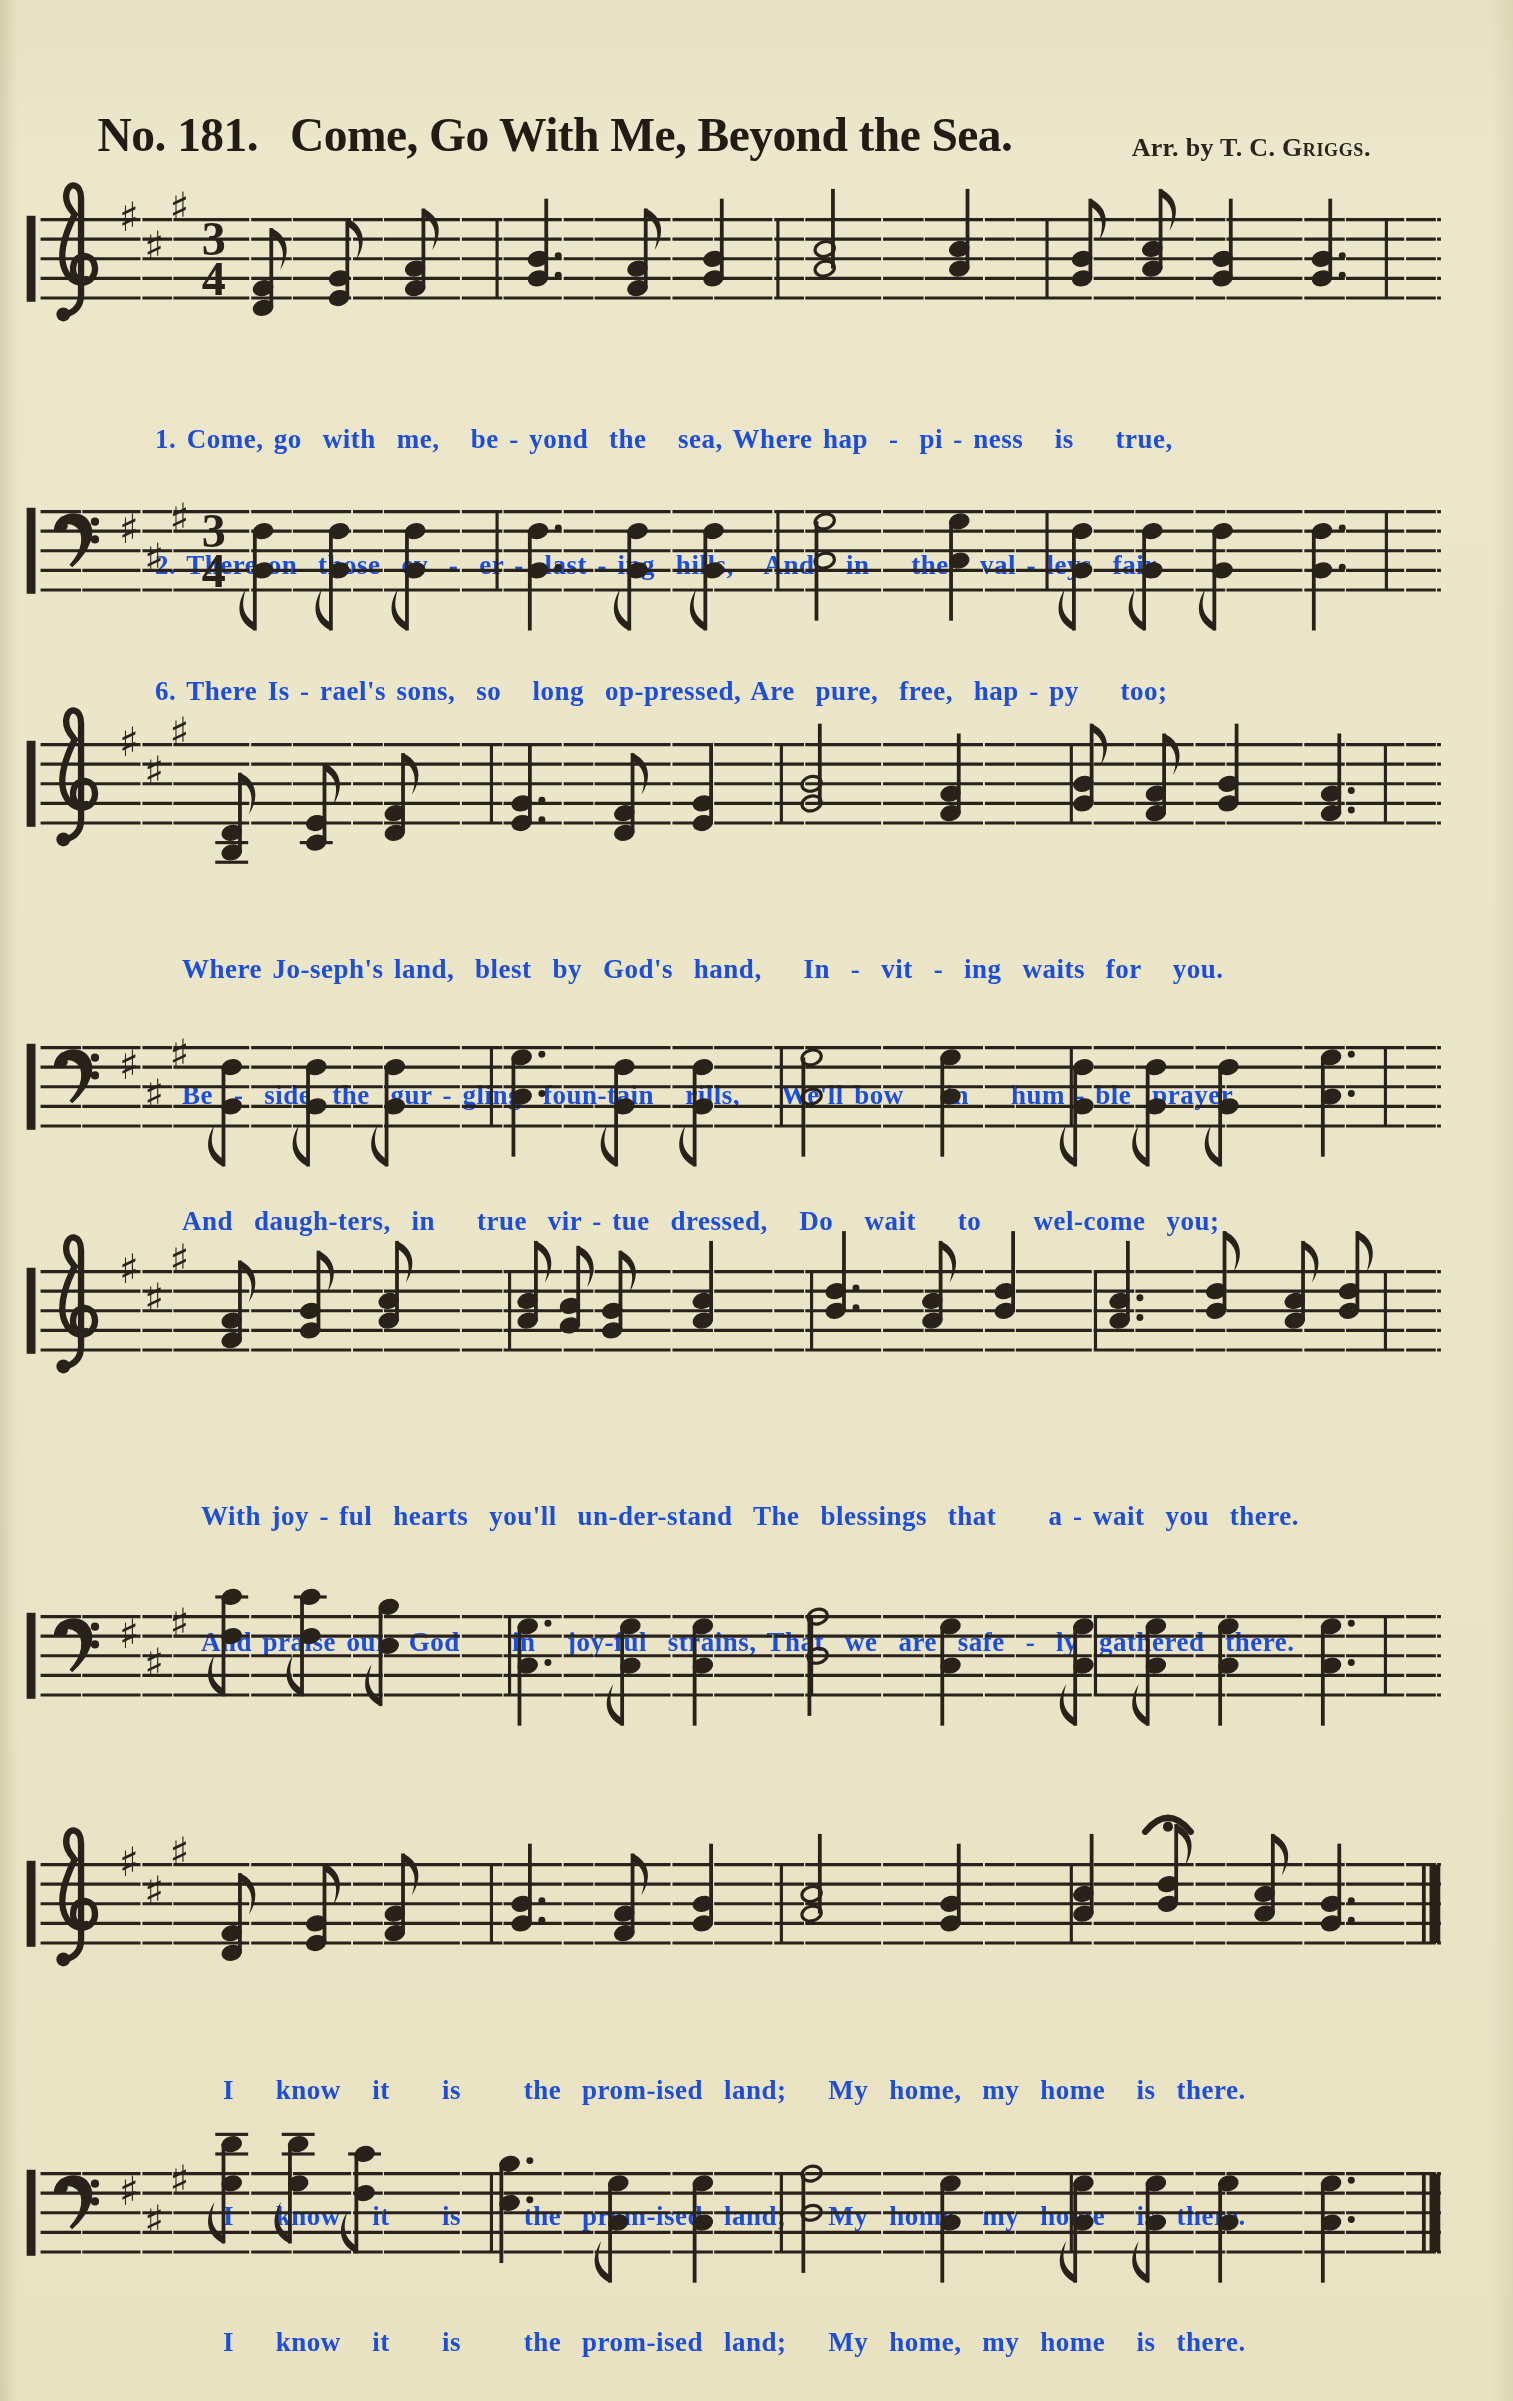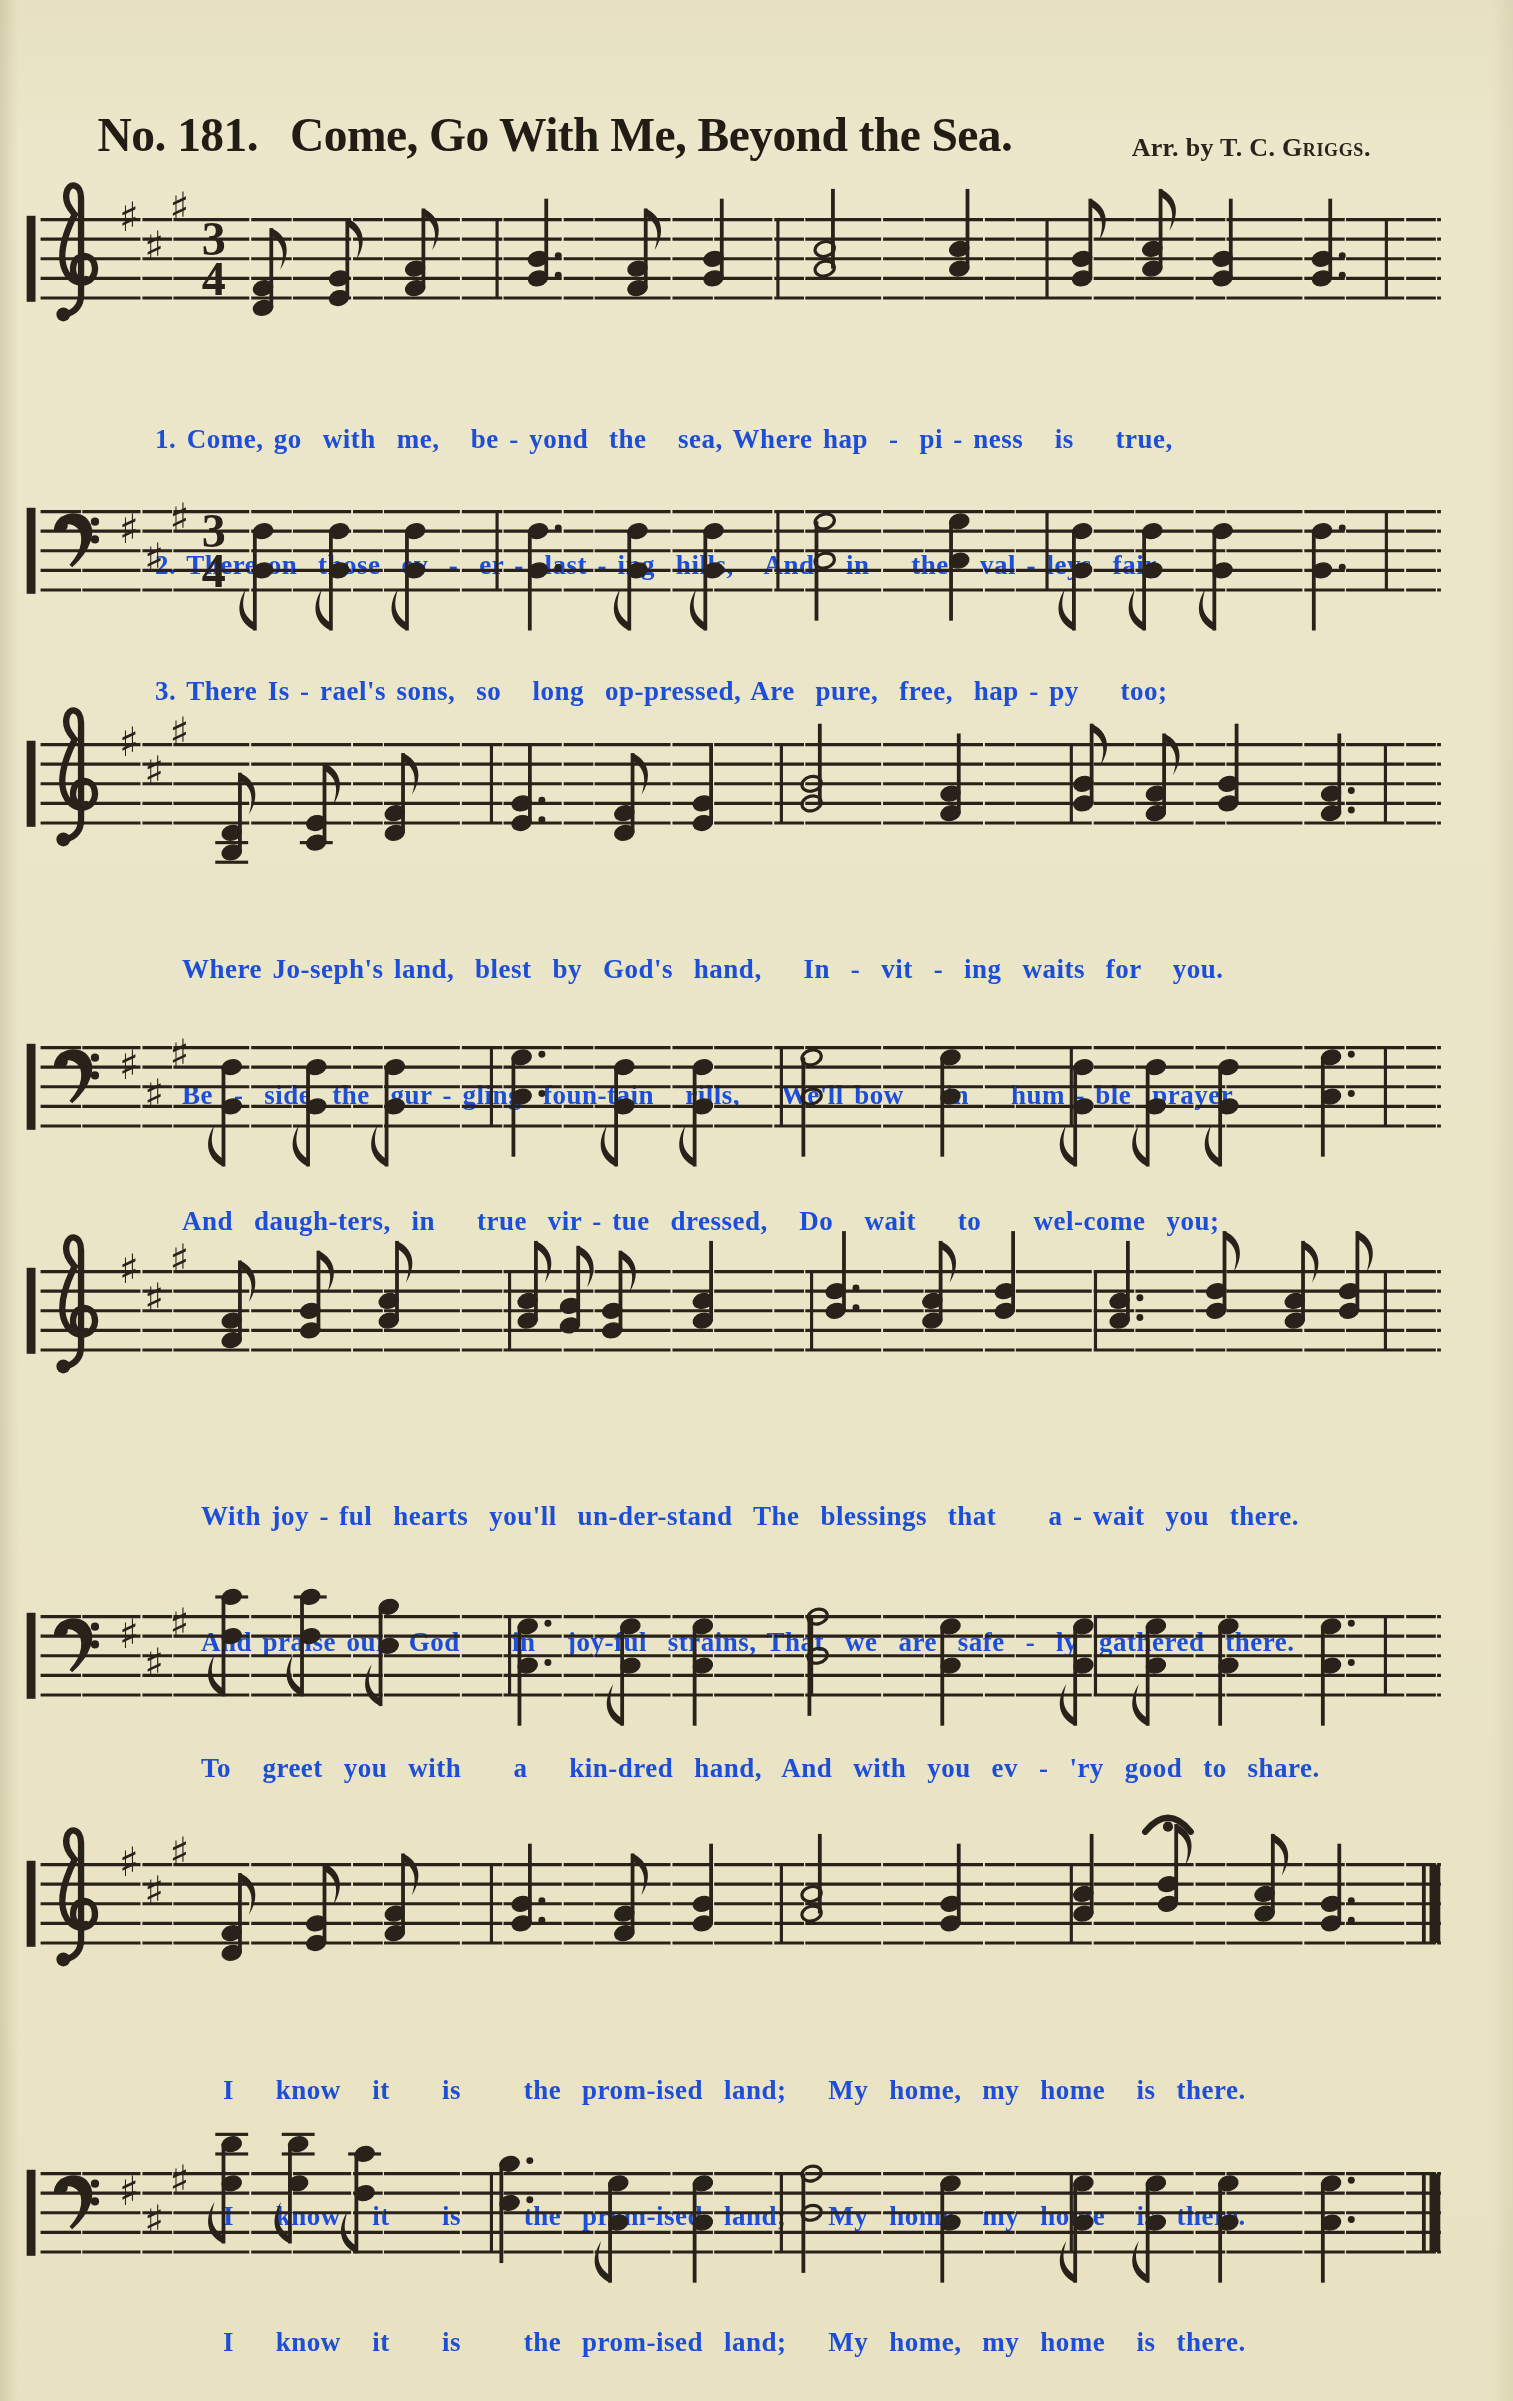--- a/index.html
+++ b/index.html
@@ -110,21 +110,21 @@
     <line x1="1907.75" y1="203" x2="1907.75" y2="77" stroke="#29221a" stroke-width="6"></line>
     <ellipse cx="2052" cy="172" rx="15.5" ry="11.5" fill="#29221a" stroke="#29221a" stroke-width="2" transform="rotate(-15 2052 172)"></ellipse>
     <ellipse cx="2052" cy="203" rx="15.5" ry="11.5" fill="#29221a" stroke="#29221a" stroke-width="2" transform="rotate(-15 2052 203)"></ellipse>
     <line x1="2065" y1="203" x2="2065" y2="77" stroke="#29221a" stroke-width="6"></line>
     <circle cx="2084" cy="167" r="5.5" fill="#29221a"></circle>
     <circle cx="2084" cy="198" r="5.5" fill="#29221a"></circle>
   </svg>
 <div class="lyrics-block lb0">
   <div>1. Come, go  with  me,   be - yond  the   sea, Where hap  -  pi - ness   is    true,</div>
   <div>2. There on  those  ev  -  er -  last - ing  hills,   And   in    the   val - leys  fair,</div>
-  <div>3. There Is - rael's sons,  so   long  op-pressed, Are  pure,  free,  hap - py    too;</div>
+  <div>6. There Is - rael's sons,  so   long  op-pressed, Are  pure,  free,  hap - py    too;</div>
 </div>
 <svg class="staff-svg s0b" viewBox="0 0 2300 400">
     <rect x="4" y="104" width="14" height="136" fill="#29221a"></rect>
     <line x1="26" y1="110" x2="2240" y2="110" stroke="#29221a" stroke-width="5" stroke-dasharray="64 2 92 3 47 2 120 3"></line>
     <line x1="26" y1="141" x2="2240" y2="141" stroke="#29221a" stroke-width="5" stroke-dasharray="64 2 92 3 47 2 120 3"></line>
     <line x1="26" y1="172" x2="2240" y2="172" stroke="#29221a" stroke-width="5" stroke-dasharray="64 2 92 3 47 2 120 3"></line>
     <line x1="26" y1="203" x2="2240" y2="203" stroke="#29221a" stroke-width="5" stroke-dasharray="64 2 92 3 47 2 120 3"></line>
     <line x1="26" y1="234" x2="2240" y2="234" stroke="#29221a" stroke-width="5" stroke-dasharray="64 2 92 3 47 2 120 3"></line>
     <g>
       <path d="M 50 140 C 50 116 84 108 98 124 C 112 140 104 168 74 196 C 96 172 98 146 86 134 C 74 122 56 126 50 140 Z" fill="#29221a" stroke="#29221a" stroke-width="6"></path>
@@ -405,21 +405,20 @@
     <line x1="2022" y1="187.5" x2="2022" y2="61.5" stroke="#29221a" stroke-width="6"></line>
     <path d="M 2022 61.5 c 26 12 32 38 14 66 c 10 -30 2 -44 -14 -54 z" fill="#29221a"></path>
     <ellipse cx="2094.95" cy="141" rx="15.5" ry="11.5" fill="#29221a" stroke="#29221a" stroke-width="2" transform="rotate(-15 2094.95 141)"></ellipse>
     <ellipse cx="2094.95" cy="172" rx="15.5" ry="11.5" fill="#29221a" stroke="#29221a" stroke-width="2" transform="rotate(-15 2094.95 172)"></ellipse>
     <line x1="2107.95" y1="172" x2="2107.95" y2="46" stroke="#29221a" stroke-width="6"></line>
     <path d="M 2107.95 46 c 26 12 32 38 14 66 c 10 -30 2 -44 -14 -54 z" fill="#29221a"></path>
   </svg>
 <div class="lyrics-block lb2">
   <div>With joy - ful  hearts  you'll  un-der-stand  The  blessings  that     a - wait  you  there.</div>
   <div>And praise our  God     in   joy-ful  strains, That  we  are  safe  -  ly  gathered  there.</div>
-  <div>To   greet  you  with     a    kin-dred  hand,  And  with  you  ev  -  'ry  good  to  share.</div>
 </div>
 <svg class="staff-svg s2b" viewBox="0 0 2300 400">
     <rect x="4" y="104" width="14" height="136" fill="#29221a"></rect>
     <line x1="26" y1="110" x2="2240" y2="110" stroke="#29221a" stroke-width="5" stroke-dasharray="64 2 92 3 47 2 120 3"></line>
     <line x1="26" y1="141" x2="2240" y2="141" stroke="#29221a" stroke-width="5" stroke-dasharray="64 2 92 3 47 2 120 3"></line>
     <line x1="26" y1="172" x2="2240" y2="172" stroke="#29221a" stroke-width="5" stroke-dasharray="64 2 92 3 47 2 120 3"></line>
     <line x1="26" y1="203" x2="2240" y2="203" stroke="#29221a" stroke-width="5" stroke-dasharray="64 2 92 3 47 2 120 3"></line>
     <line x1="26" y1="234" x2="2240" y2="234" stroke="#29221a" stroke-width="5" stroke-dasharray="64 2 92 3 47 2 120 3"></line>
     <g>
       <path d="M 50 140 C 50 116 84 108 98 124 C 112 140 104 168 74 196 C 96 172 98 146 86 134 C 74 122 56 126 50 140 Z" fill="#29221a" stroke="#29221a" stroke-width="6"></path>

